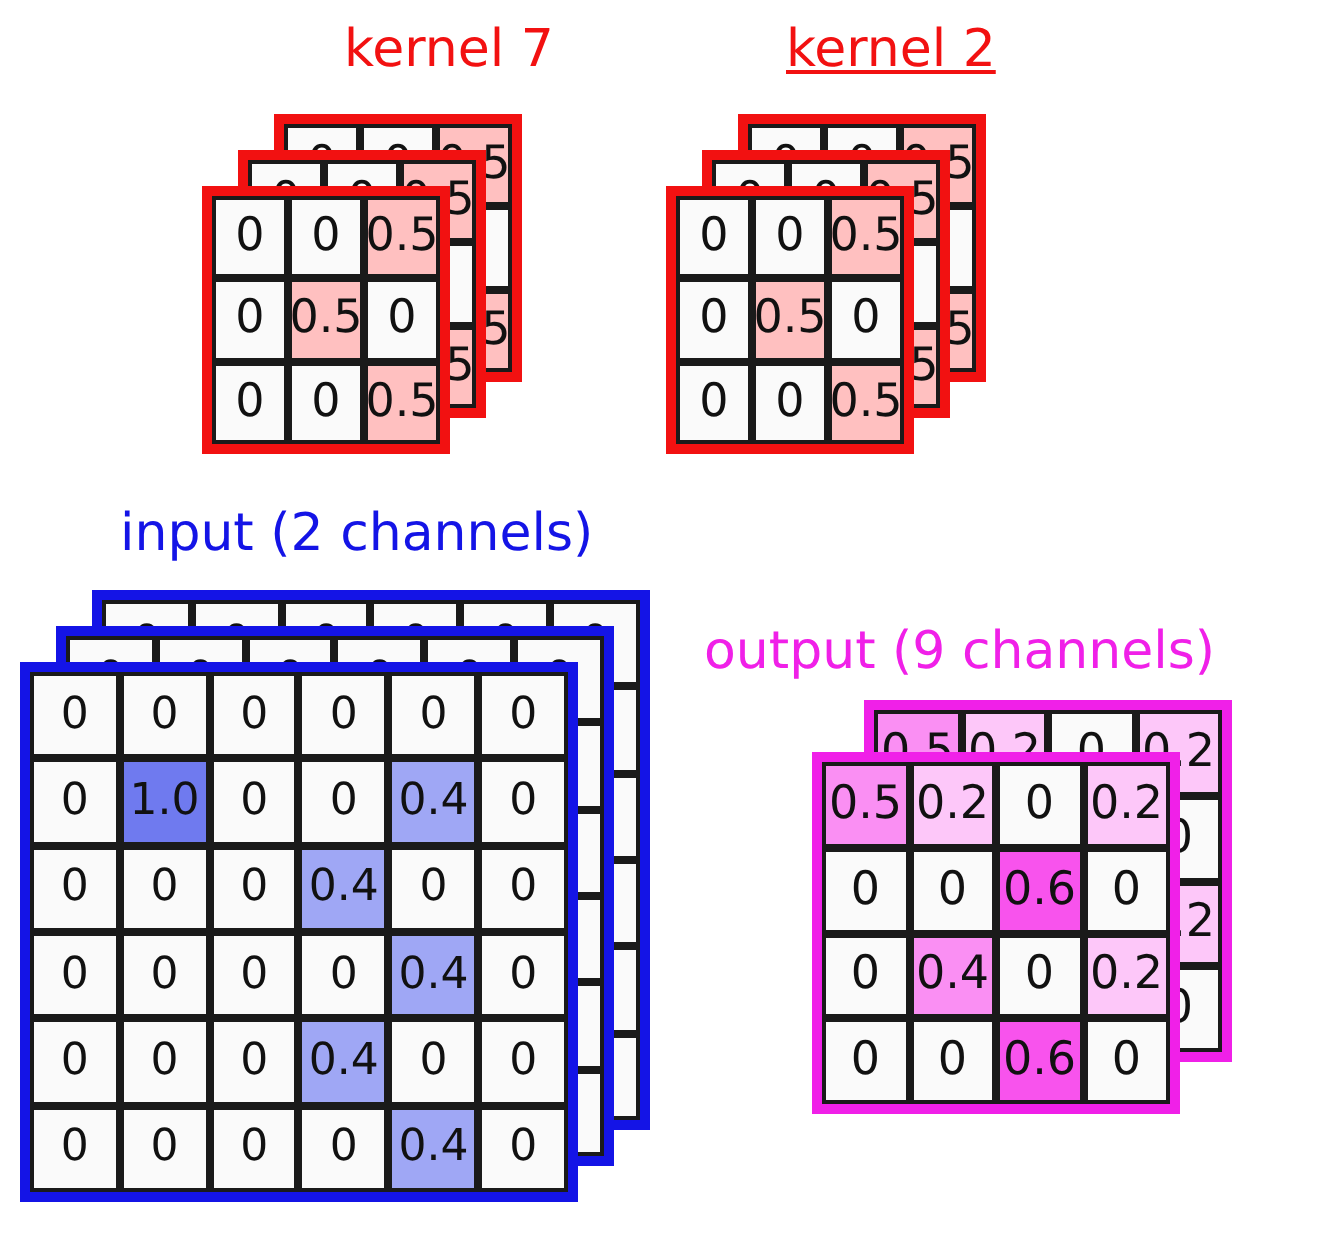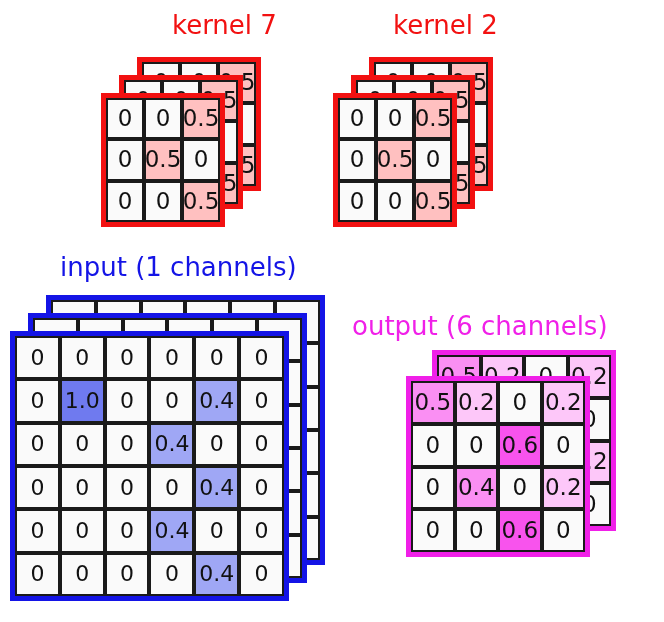--- a/index.html
+++ b/index.html
@@ -17,21 +17,21 @@
 
   
   .title {
     position: absolute;
     white-space: nowrap;
     font-size: 26px;
     line-height: 1;
     font-weight: 400;
   }
   #kernel1-title { left: 172px; top: 12px;  color: var(--red); }
-  #kernel2-title { left: 393px; top: 12px;  color: var(--red); }
+  #kernel2-title { left: 393px; top: 12px;  color: var(--red); text-decoration: underline; }
   #input-title   { left: 60px;  top: 254px; color: var(--blue); }
   #output-title  { left: 352px; top: 313px; color: var(--magenta); }
 
   :root {
     --red: #f21111;
     --blue: #1414e6;
     --magenta: #f020e8;
     --cell-line: #1a1a1a;
   }
 
@@ -97,22 +97,22 @@
   #kernel1-stack { left: 101px; top: 57px;  width: 170px; height: 180px; }
   #kernel2-stack { left: 333px; top: 57px;  width: 170px; height: 180px; }
   #input-stack   { left: 10px;  top: 295px; width: 325px; height: 315px; }
   #output-stack  { left: 406px; top: 350px; width: 220px; height: 215px; }
 </style>
 </head>
 <body>
 
 <div class="title" id="kernel1-title">kernel 7</div>
 <div class="title" id="kernel2-title">kernel 2</div>
-<div class="title" id="input-title">input (1 channels)</div>
-<div class="title" id="output-title">output (6 channels)</div>
+<div class="title" id="input-title">input (2 channels)</div>
+<div class="title" id="output-title">output (9 channels)</div>
 
 <div class="stack" id="kernel1-stack">
     <div class="grid k kgrid layer0">
       <div class="cell" style="background: rgb(250, 250, 250);">0</div>
       <div class="cell" style="background: rgb(250, 250, 250);">0</div>
       <div class="cell" style="background: rgb(255, 192, 192);">0.5</div>
       <div class="cell" style="background: rgb(250, 250, 250);">0</div>
       <div class="cell" style="background: rgb(255, 192, 192);">0.5</div>
       <div class="cell" style="background: rgb(250, 250, 250);">0</div>
       <div class="cell" style="background: rgb(250, 250, 250);">0</div>

